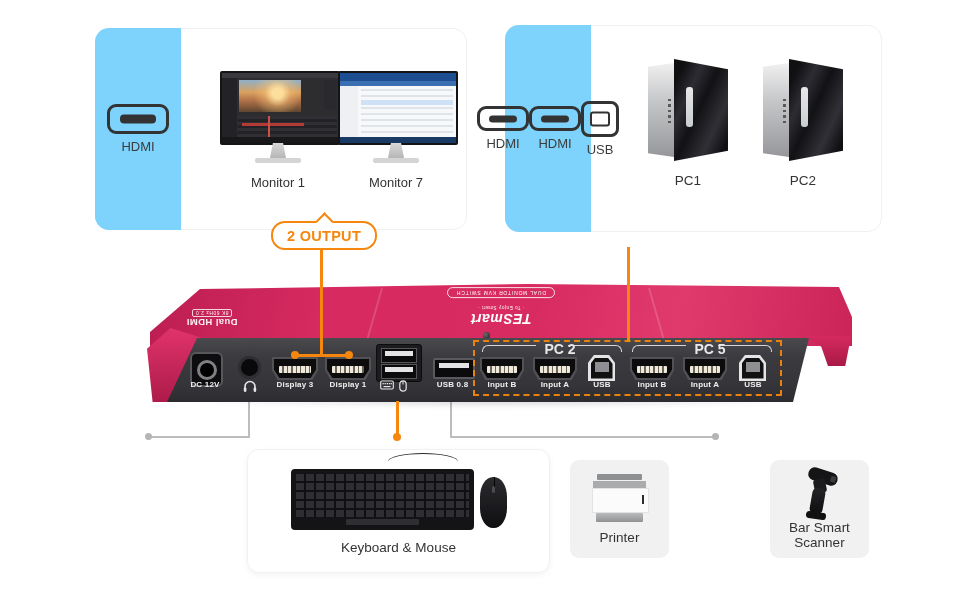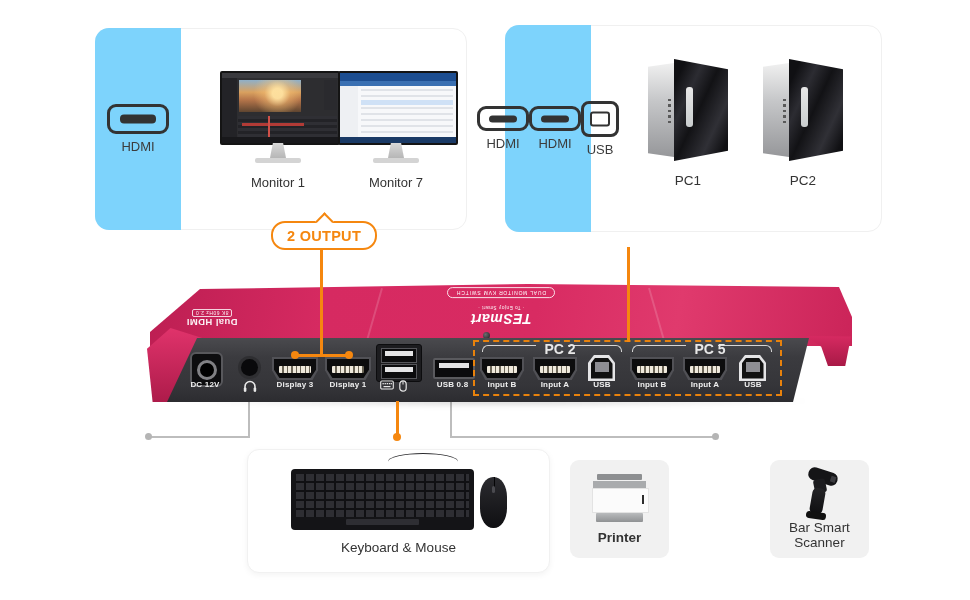--- a/index.html
+++ b/index.html
@@ -407,21 +407,21 @@
   <div class="kbp">
     <div class="cable"></div>
     <div class="kb">
       <div class="keys"></div>
         <div class="space"></div>
     </div>
     <div class="mouse"></div>
     <div class="acc-label" style="bottom:17px;">Keyboard &amp; Mouse</div>
   </div>
 
-  <div class="acc" style="left:570px;top:460px;width:99px;height:98px;font-weight:bold;">
+  <div class="acc" style="left:570px;top:460px;width:99px;height:98px;">
     <div class="pr-lid1"></div>
     <div class="pr-lid2"></div>
     <div class="pr-body"></div>
     <div class="pr-tray"></div>
     <div class="acc-label" style="bottom:13px;">Printer</div>
   </div>
 
 
   <div class="acc" style="left:770px;top:460px;width:99px;height:98px;">
     <div class="sc">

